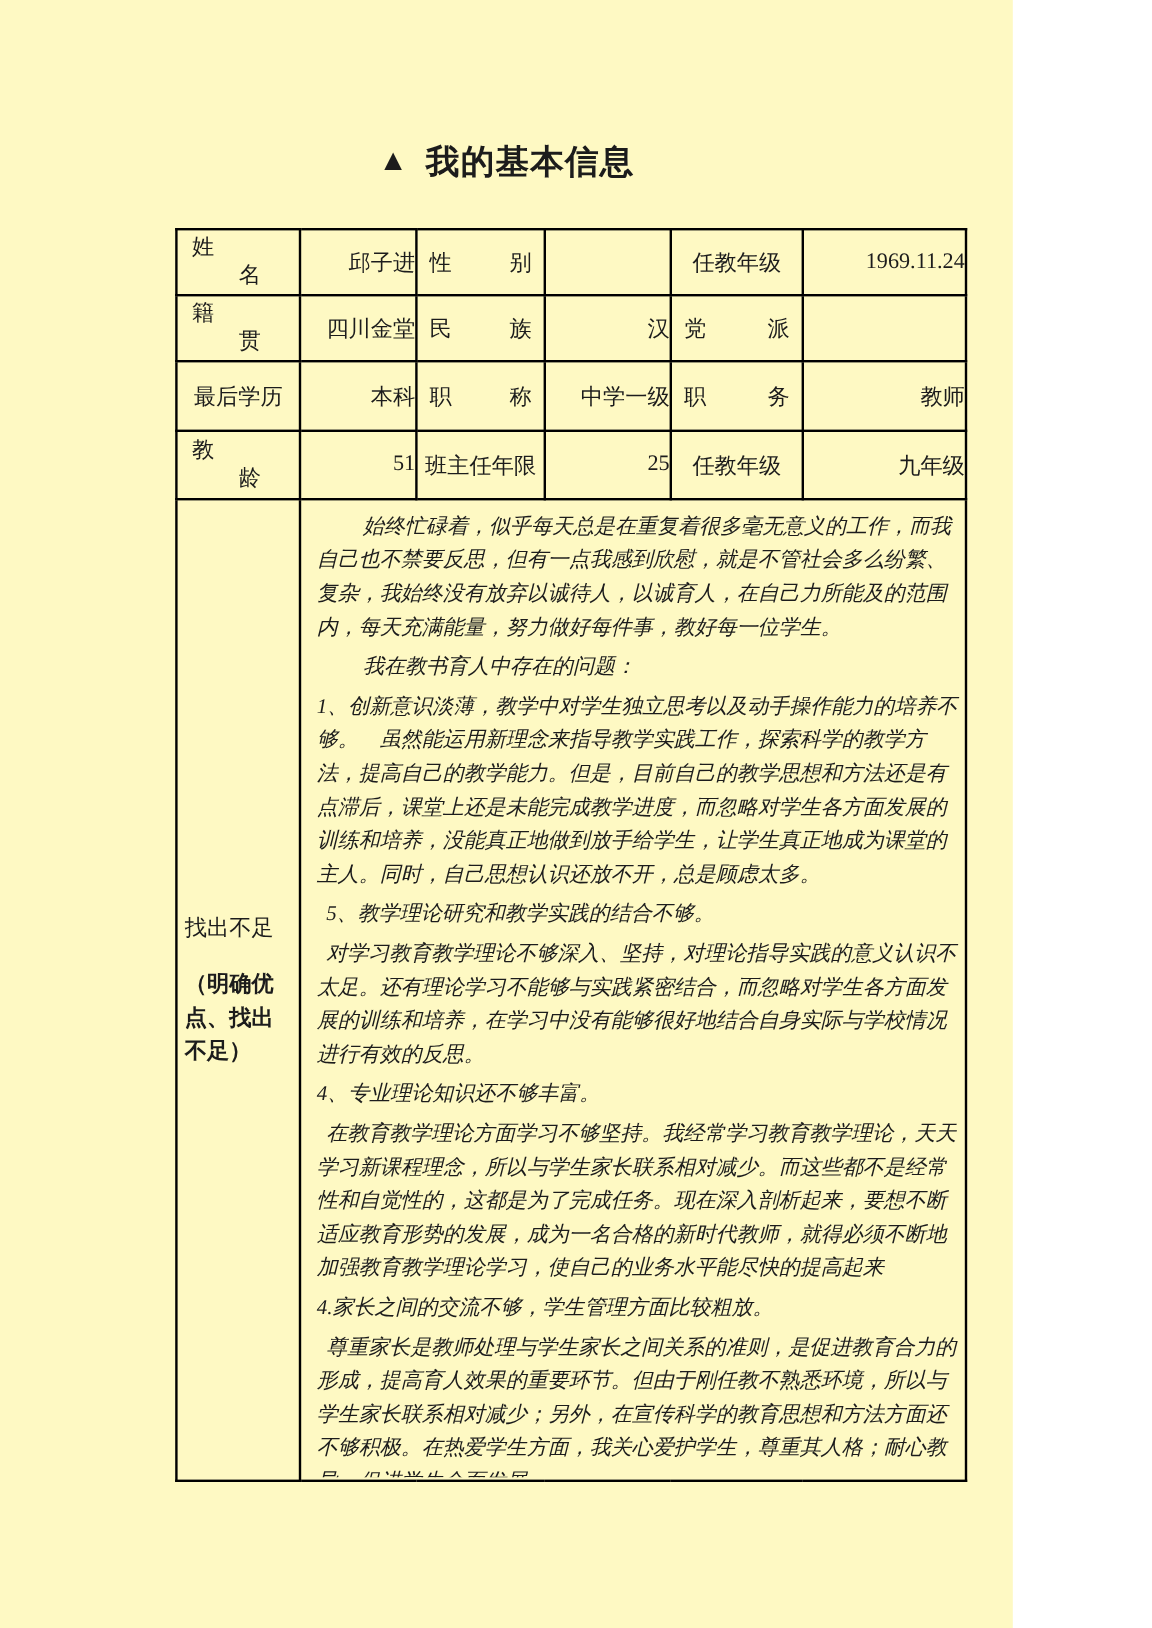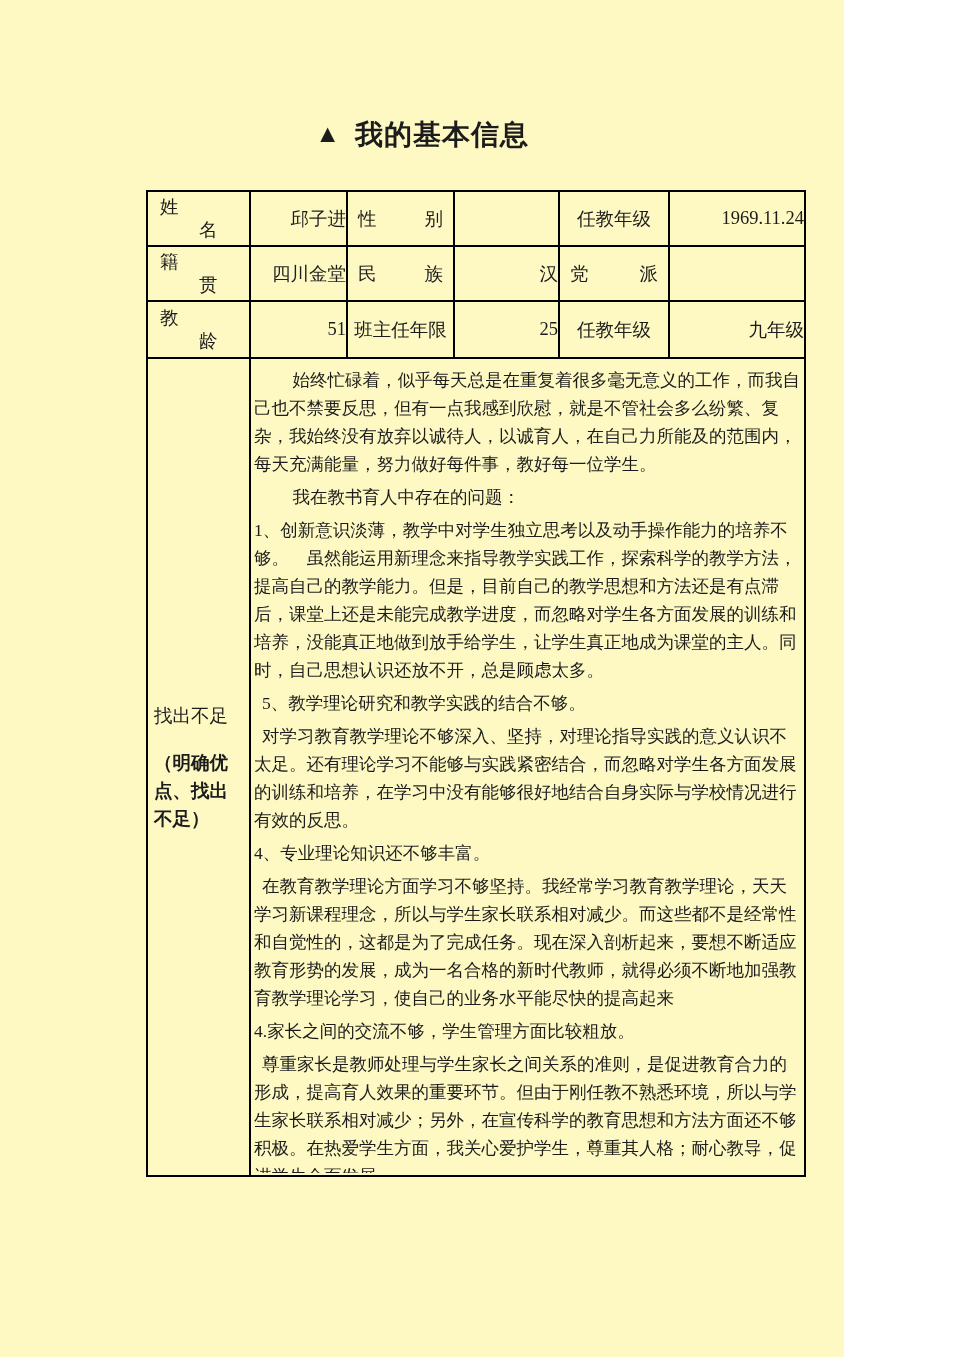--- a/index.html
+++ b/index.html
@@ -34,21 +34,21 @@
   .stack .s2{display:block;padding-left:39px;}
 
   .just{display:flex;justify-content:space-between;padding:0 10px;}
   .center{text-align:center;}
   .c-val{text-align:right;}
 
   .analysis-label{vertical-align:middle;padding:0 4px 0 6px;font-size:18.5px;line-height:28px;}
   .analysis-note{margin-top:19px;font-weight:bold;}
 
   .analysis-content{vertical-align:top;}
-  .analysis-inner{height:812px;overflow:hidden;padding:2px 3px 0 3px;font-size:17.5px;line-height:28px;}
+  .analysis-inner{height:812px;overflow:hidden;padding:2px 3px 0 13px;font-size:17.5px;line-height:28px;font-style:italic;}
   .analysis-inner p{margin:5px 0;}
   .ind2{text-indent:2.2em;}
   .indh{text-indent:0.45em;}
   .ind0{text-indent:0;}
 </style>
 </head>
 <body>
 
 <div class="page">
 
@@ -97,20 +97,38 @@
       <td class="c-val">汉</td>
       <td>
         <div class="just">
               <span>党</span>
               <span>派</span>
             </div>
       </td>
       <td class="c-val"></td>
     </tr>
 
+    <tr class="r3">
+      <td class="center">最后学历</td>
+      <td class="c-val">本科</td>
+      <td>
+        <div class="just">
+              <span>职</span>
+              <span>称</span>
+            </div>
+      </td>
+      <td class="c-val">中学一级</td>
+      <td>
+        <div class="just">
+              <span>职</span>
+              <span>务</span>
+            </div>
+      </td>
+      <td class="c-val">教师</td>
+    </tr>
 
     <tr class="r4">
       <td>
         <div class="stack"><span class="s1">教</span><span class="s2">龄</span></div>
       </td>
       <td class="c-val">51</td>
       <td class="center">班主任年限</td>
       <td class="c-val">25</td>
       <td class="center">任教年级</td>
       <td class="c-val">九年级</td>

